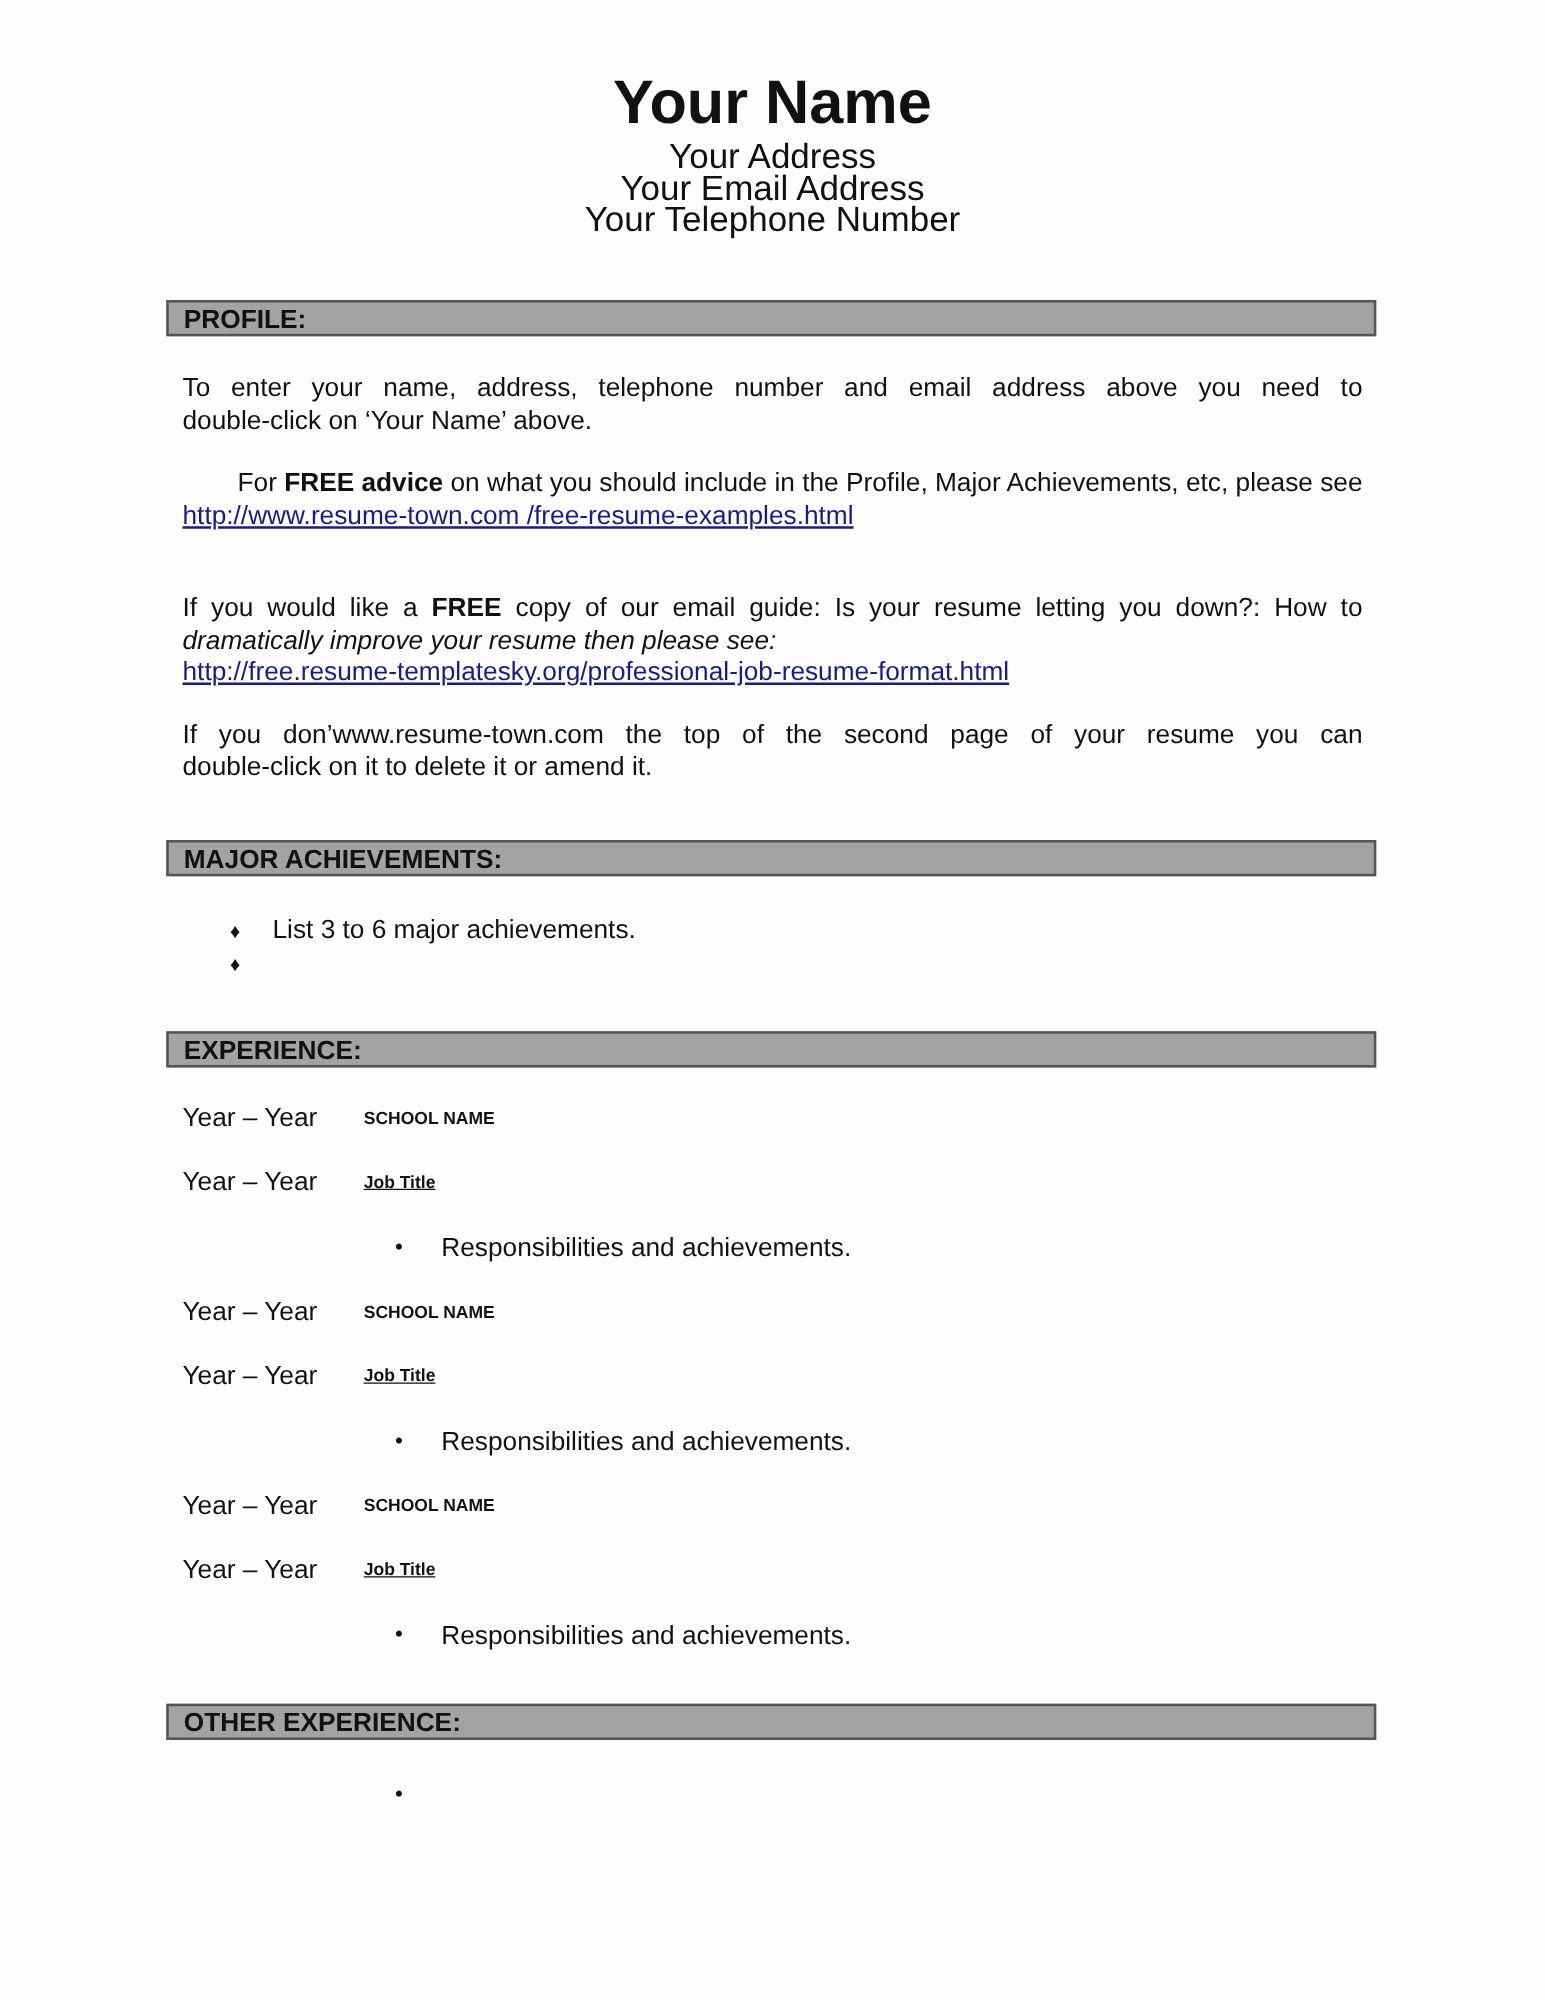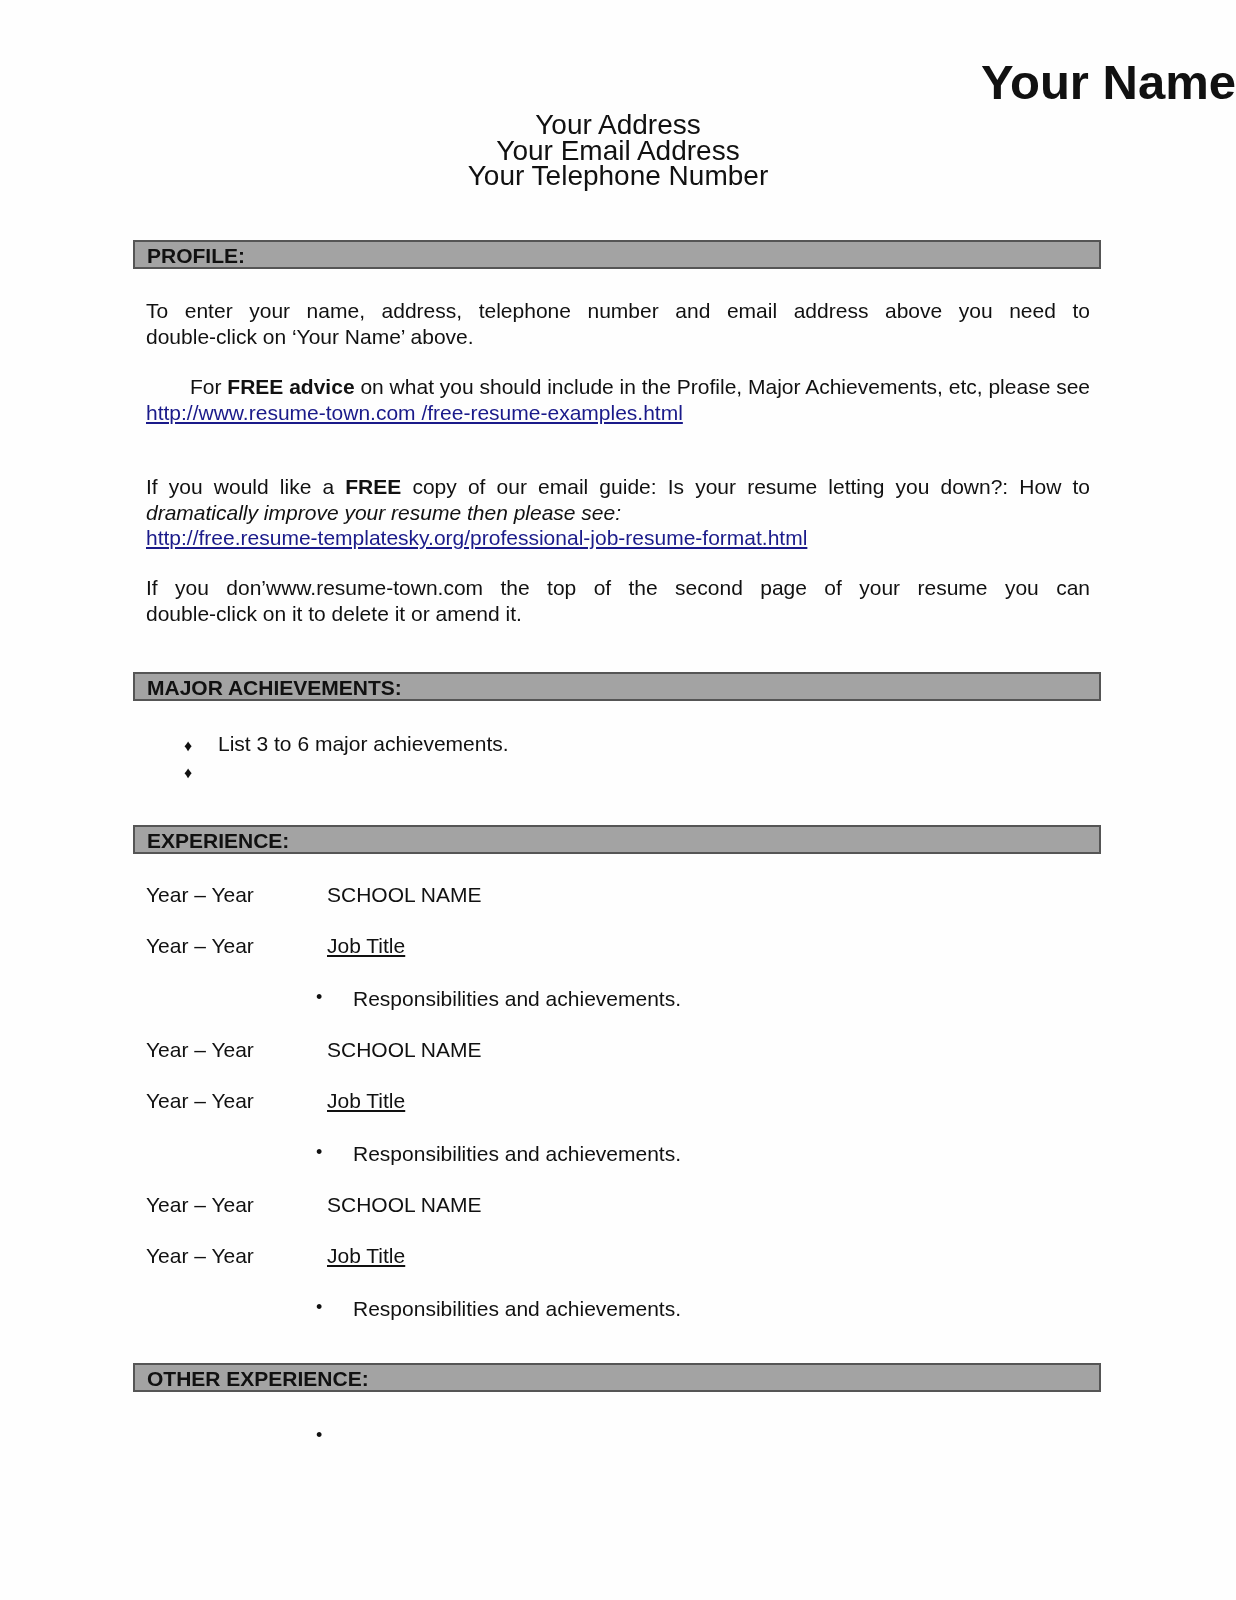--- a/index.html
+++ b/index.html
@@ -1,29 +1,29 @@
 <!DOCTYPE html>
 <html><head>
 <meta charset="utf-8">
 <style>
   html, body { margin:0; padding:0; background:#ffffff; }
   body { width:1236px; height:1600px; position:relative; font-family:"Liberation Sans", sans-serif; color:#111; overflow:hidden; }
   .page { position:absolute; left:0; top:0; width:1236px; height:1600px; background:#fefefe; }
   .header { position:absolute; left:0; top:52px; width:1236px; text-align:center; }
-  .name { font-size:49px; font-weight:bold; line-height:60px; margin:0;text-align:right; }
+  .name { font-size:49px; font-weight:bold; line-height:60px; margin:0; }
   .contact { font-size:28px; line-height:25.5px; }
   .section-bar { position:absolute; left:133px; width:968px; height:29px; background:#a3a3a3; border:2px solid #555; box-sizing:border-box; }
   .section-bar span { position:absolute; left:12px; top:1px; font-size:21px; font-weight:bold; line-height:25px; }
   .para { position:absolute; left:146px; width:944px; font-size:21px; line-height:25.5px; }
   .justify { text-align:justify; text-align-last:justify; }
   .link { color:#1a1a8a; text-decoration:underline; }
   .bullet-row { position:absolute; font-size:21px; line-height:25px; }
   .diamond { position:absolute; left:184px; font-size:16px; }
   .exp-year { position:absolute; left:146px; font-size:21px; line-height:25px; }
-  .exp-title { position:absolute; left:291px; font-size:21px; line-height:25px; font-weight:normal;margin-left:36px; }
+  .exp-title { position:absolute; left:291px; font-size:14px; line-height:25px; font-weight:bold; }
   .exp-title.u { text-decoration:underline; }
   .dot { position:absolute; left:316px; font-size:18px; }
   .resp { position:absolute; left:353px; font-size:21px; line-height:25px; }
 </style>
 </head>
 <body>
 
 <div class="page">
 
   <div class="header">

